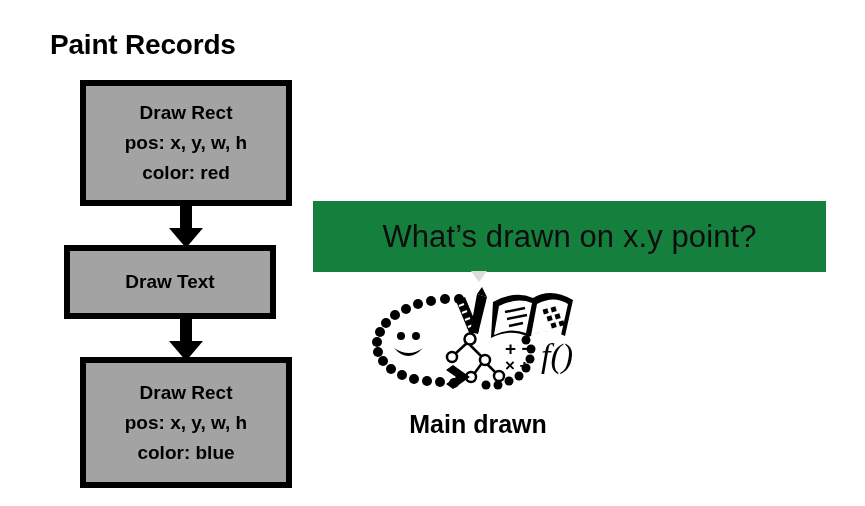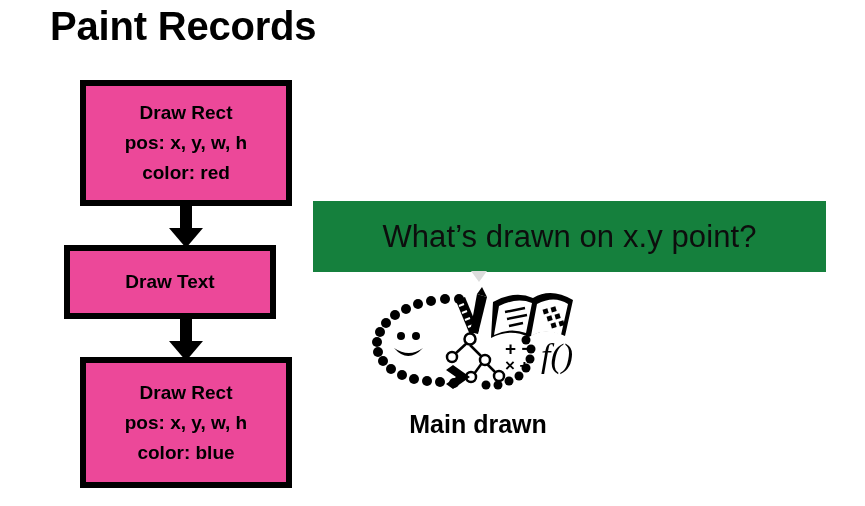--- a/index.html
+++ b/index.html
@@ -17,35 +17,35 @@
   #stage {
     position: relative;
     width: 865px;
     height: 506px;
   }
 
   
   .title {
     position: absolute;
     left: 50px;
-    top: 6px;
-    font-size: 40px;
+    top: 25px;
+    font-size: 28px;
     font-weight: bold;
     color: #000000;
     letter-spacing: -0.2px;
     line-height: 40px;
     white-space: nowrap;
   }
 
   
   .record-box {
     position: absolute;
     box-sizing: border-box;
     border: 6px solid #000000;
-    background: #ec4899;
+    background: #a3a3a3;
     display: flex;
     flex-direction: column;
     align-items: center;
     justify-content: center;
     color: #000000;
   }
   .record-line {
     font-size: 19px;
     font-weight: bold;
     line-height: 30px;

